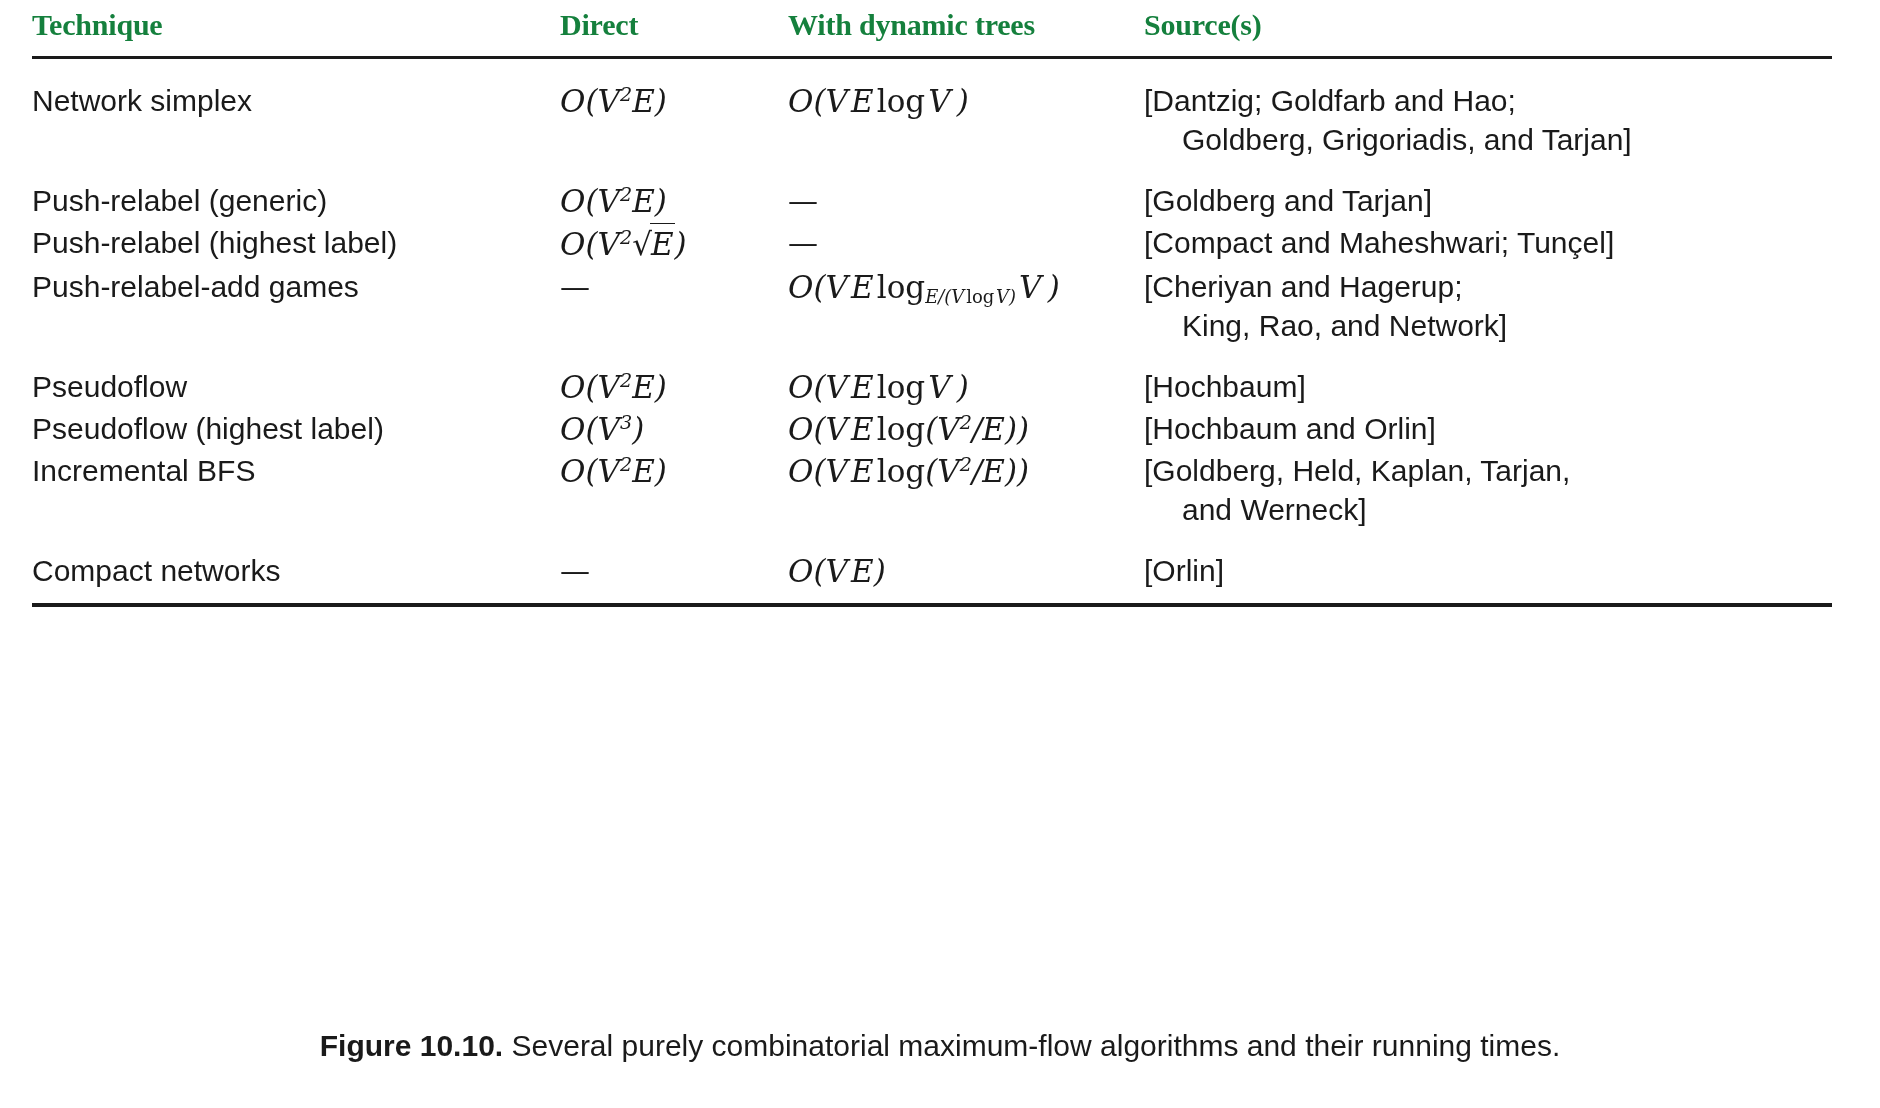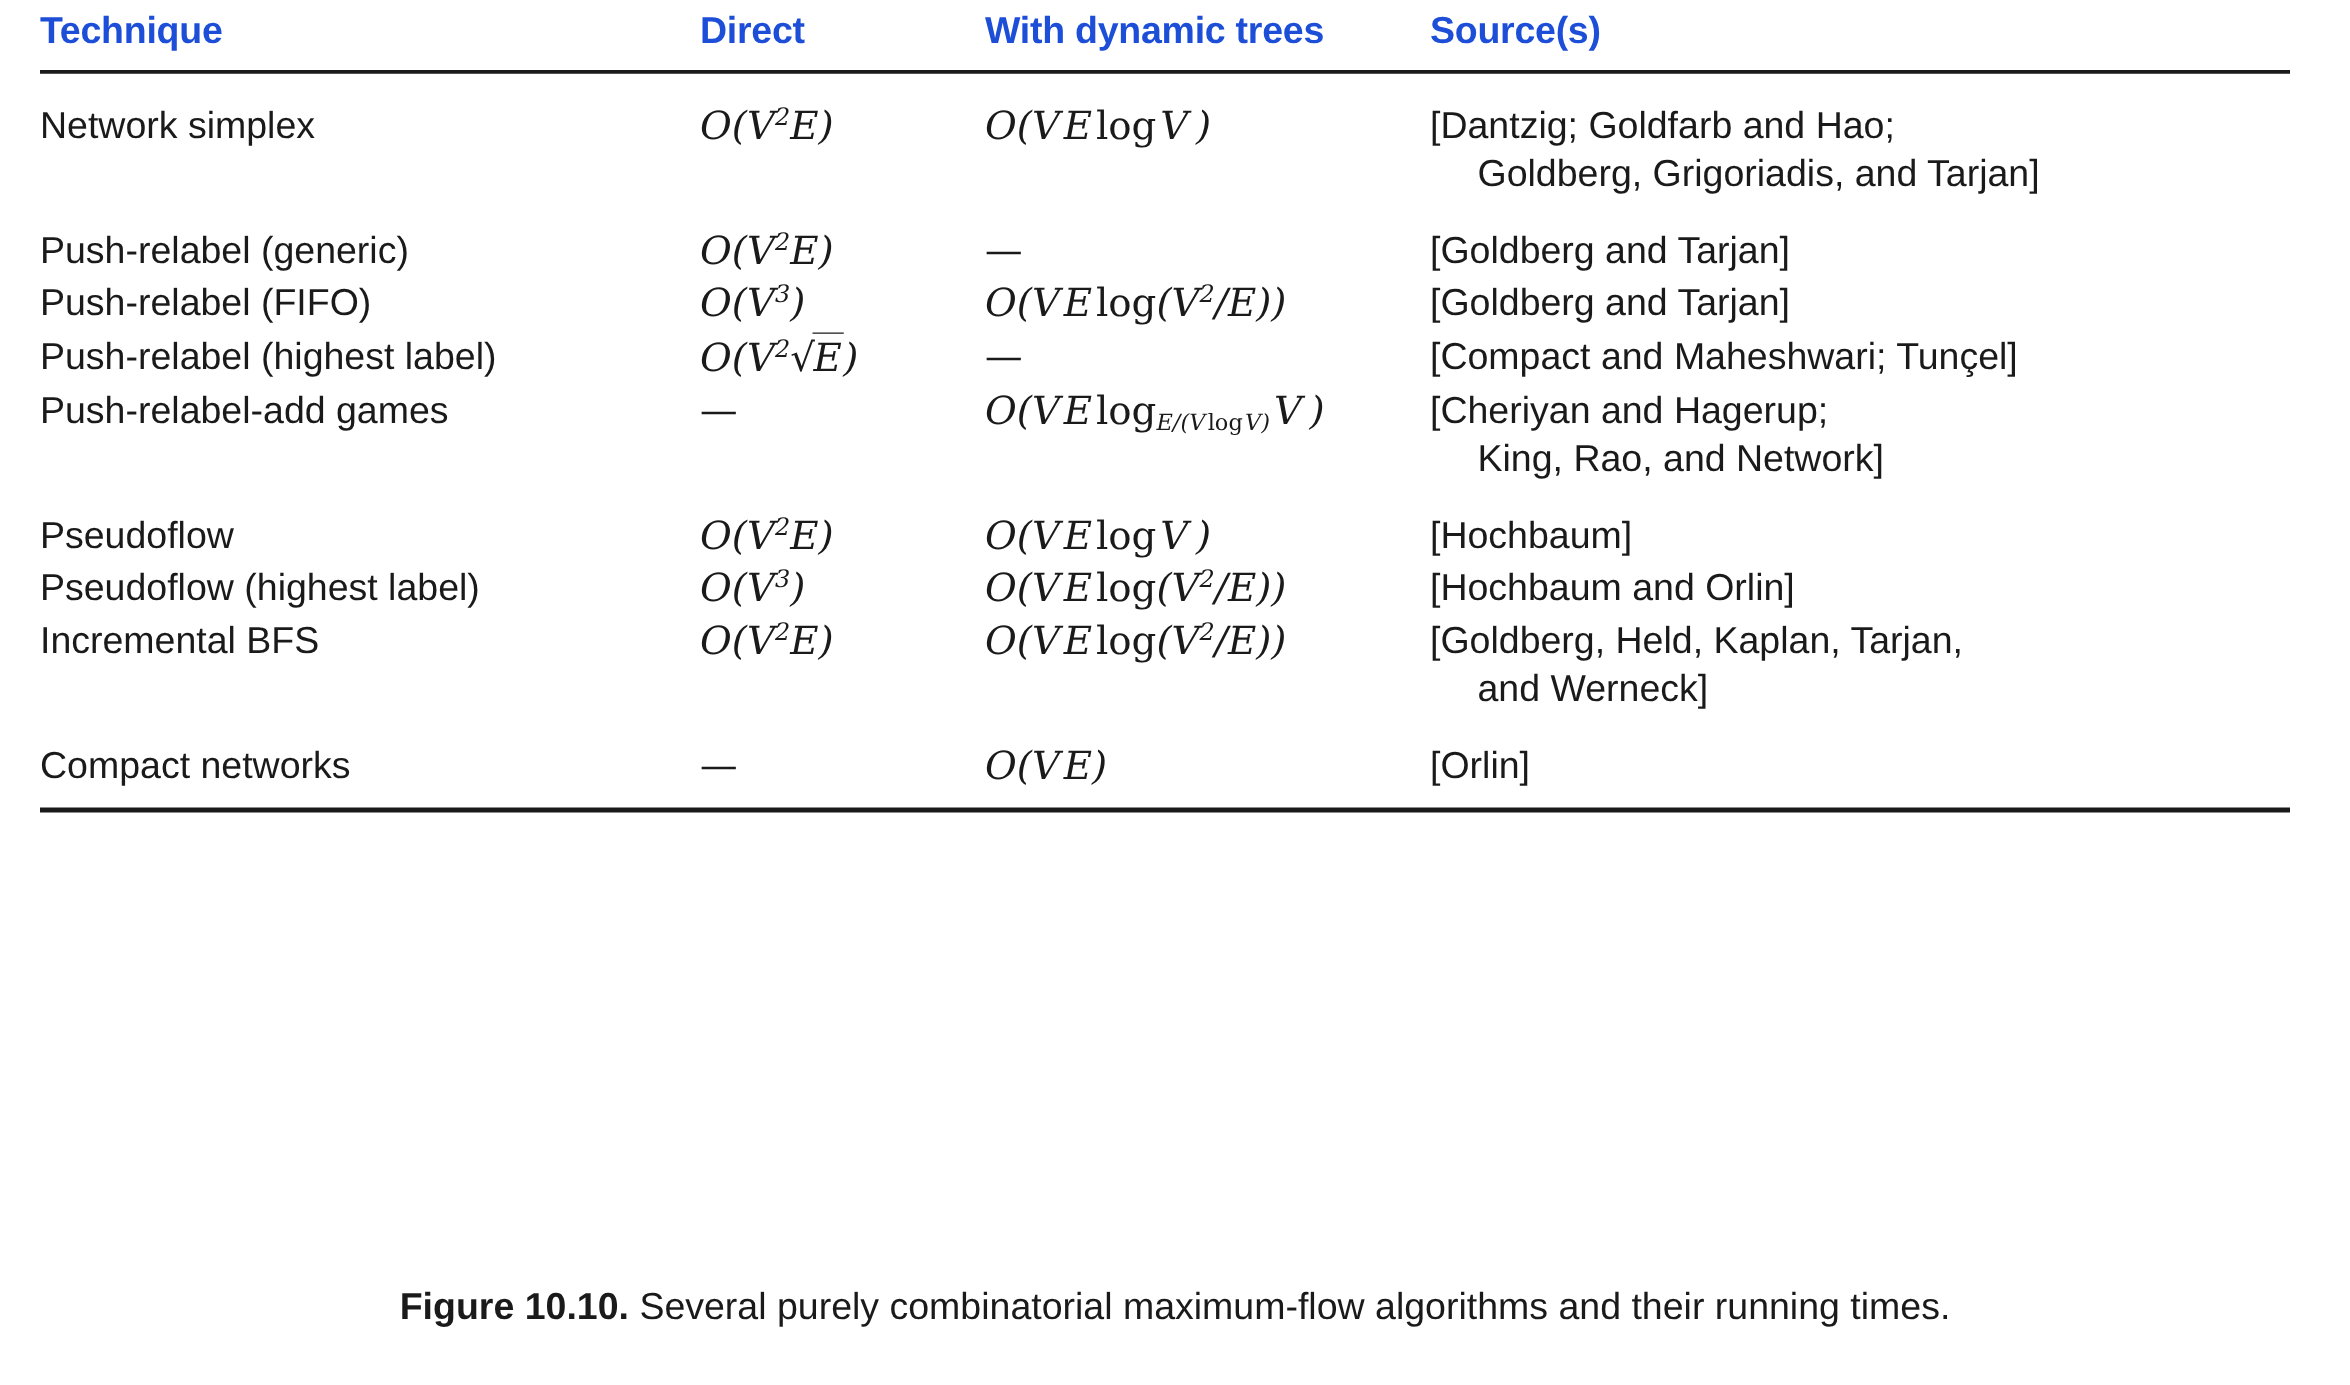--- a/index.html
+++ b/index.html
@@ -38,21 +38,22 @@
   table.flow-table col.c-dyn   { width: 356px; }
   table.flow-table col.c-src   { width: 688px; }
 
   thead th {
     text-align: left;
     font-weight: bold;
     font-size: 30px;
     letter-spacing: -0.2px;
     padding: 0 0 14px 0;
     vertical-align: bottom;
-    color: #1d4ed8;
+    color: #15803d;
+    font-family: Liberation Serif, serif;
   }
 
   thead tr {
     border-bottom: 3px solid #1a1a1a;
   }
 
   tbody td {
     font-size: 30px;
     vertical-align: top;
     padding: 14px 0 0 0;
@@ -180,32 +181,20 @@
           <span class="m">O(<i>V</i><sup>2</sup><i>E</i>)</span>
         </td>
         <td>
           <span class="dash">—</span>
         </td>
         <td>
           <span class="src-line1">[Goldberg and Tarjan]</span>
         </td>
       </tr>
 
-      <tr class="tight">
-        <td class="tech">Push-relabel (FIFO)</td>
-        <td>
-          <span class="m">O(<i>V</i><sup>3</sup>)</span>
-        </td>
-        <td>
-          <span class="m">O(<i>V E</i> <span class="log">log</span>(<i>V</i><sup>2</sup>/<i>E</i>))</span>
-        </td>
-        <td>
-          <span class="src-line1">[Goldberg and Tarjan]</span>
-        </td>
-      </tr>
 
       <tr class="tight">
         <td class="tech">Push-relabel (highest label)</td>
         <td>
           <span class="m">O(<i>V</i><sup>2</sup><span class="sqrt"><span class="rad">√</span><span class="radicand"><i>E</i></span></span>)</span>
         </td>
         <td>
           <span class="dash">—</span>
         </td>
         <td>

